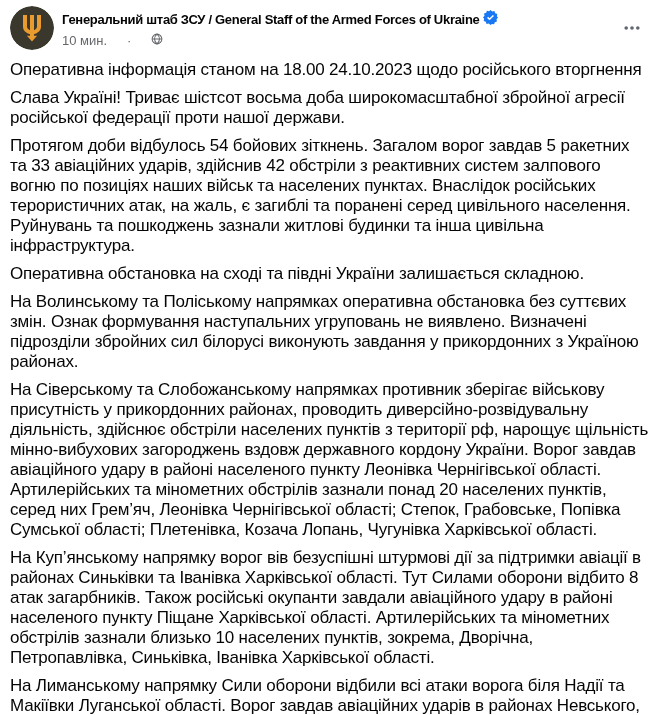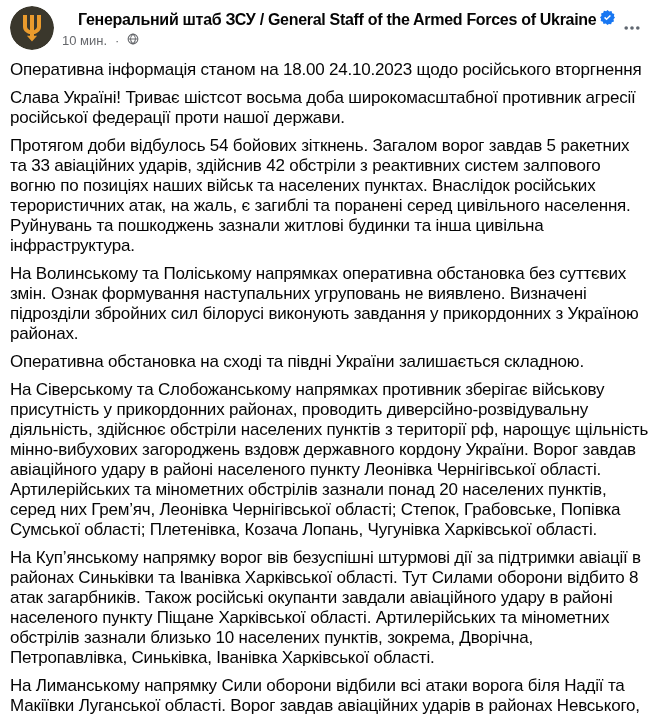--- a/index.html
+++ b/index.html
@@ -22,26 +22,26 @@
   .post-header{
     display:flex;align-items:flex-start;
     padding:6px 16px 4px 10px;position:relative;
   }
   .avatar{
     width:44px;height:44px;border-radius:50%;flex:0 0 auto;display:block;
   }
   .header-text{margin-left:8px;padding-top:3px;min-width:0;}
   .name-row{display:flex;align-items:center;gap:4px;white-space:nowrap;}
   .page-name{
-    font-size:16px;font-weight:bold;color:var(--text-primary);
-    line-height:19px;letter-spacing:-0.3px;cursor:pointer;margin-left:16px;
+    font-size:13px;font-weight:bold;color:var(--text-primary);
+    line-height:19px;letter-spacing:-0.3px;cursor:pointer;
   }
   .verified{flex:0 0 auto;display:inline-block;margin-top:1px;}
   .meta-row{
-    display:flex;align-items:center;gap:8px;margin-top:3px;
+    display:flex;align-items:center;gap:20px;margin-top:3px;
     font-size:13px;color:var(--text-secondary);line-height:16px;
   }
   .timestamp{cursor:pointer;}
   .meta-sep{font-size:13px;}
   .globe{display:inline-block;margin-top:1px;}
   .menu-btn{
     position:absolute;right:12px;top:12px;width:32px;height:32px;
     border:none;background:transparent;border-radius:50%;
     display:flex;align-items:center;justify-content:center;cursor:pointer;padding:0;
   }
@@ -98,22 +98,22 @@
           <circle cx="10" cy="10" r="1.8"></circle>
           <circle cx="15.8" cy="10" r="1.8"></circle>
         </g>
       </svg>
     </button>
 
   </div>
 
   <div class="post-body">
       <p>Оперативна інформація станом на 18.00 24.10.2023 щодо російського вторгнення</p>
-      <p>Слава Україні! Триває шістсот восьма доба широкомасштабної противник агресії російської федерації проти нашої держави.</p>
+      <p>Слава Україні! Триває шістсот восьма доба широкомасштабної збройної агресії російської федерації проти нашої держави.</p>
       <p>Протягом доби відбулось 54 бойових зіткнень. Загалом ворог завдав 5 ракетних та 33 авіаційних ударів, здійснив 42 обстріли з реактивних систем залпового вогню по позиціях наших військ та населених пунктах. Внаслідок російських терористичних атак, на жаль, є загиблі та поранені серед цивільного населення. Руйнувань та пошкоджень зазнали житлові будинки та інша цивільна інфраструктура.</p>
+      <p>Оперативна обстановка на сході та півдні України залишається складною.</p>
       <p>На Волинському та Поліському напрямках оперативна обстановка без суттєвих змін. Ознак формування наступальних угруповань не виявлено. Визначені підрозділи збройних сил білорусі виконують завдання у прикордонних з Україною районах.</p>
-      <p>Оперативна обстановка на сході та півдні України залишається складною.</p>
       <p>На Сіверському та Слобожанському напрямках противник зберігає військову присутність у прикордонних районах, проводить диверсійно-розвідувальну діяльність, здійснює обстріли населених пунктів з території рф, нарощує щільність мінно-вибухових загороджень вздовж державного кордону України. Ворог завдав авіаційного удару в районі населеного пункту Леонівка Чернігівської області. Артилерійських та мінометних обстрілів зазнали понад 20 населених пунктів, серед них Грем’яч, Леонівка Чернігівської області; Степок, Грабовське, Попівка Сумської області; Плетенівка, Козача Лопань, Чугунівка Харківської області.</p>
       <p>На Куп’янському напрямку ворог вів безуспішні штурмові дії за підтримки авіації в районах Синьківки та Іванівка Харківської області. Тут Силами оборони відбито 8 атак загарбників. Також російські окупанти завдали авіаційного удару в районі населеного пункту Піщане Харківської області. Артилерійських та мінометних обстрілів зазнали близько 10 населених пунктів, зокрема, Дворічна, Петропавлівка, Синьківка, Іванівка Харківської області.</p>
       <p>На Лиманському напрямку Сили оборони відбили всі атаки ворога біля Надії та Макіївки Луганської області. Ворог завдав авіаційних ударів в районах Невського, Серебрянського лісництва Луганської області; Сіверська та Виїмки Донецької області. У той же час, від артилерійських та мінометних обстрілів постраждали близько 10 населених пунктів, серед них Невське, Білогорівка Луганської області та Спірне, Сіверськ, Роздолівка Донецької області.</p>
     </div>
 
 </div>
 
 </body></html>

